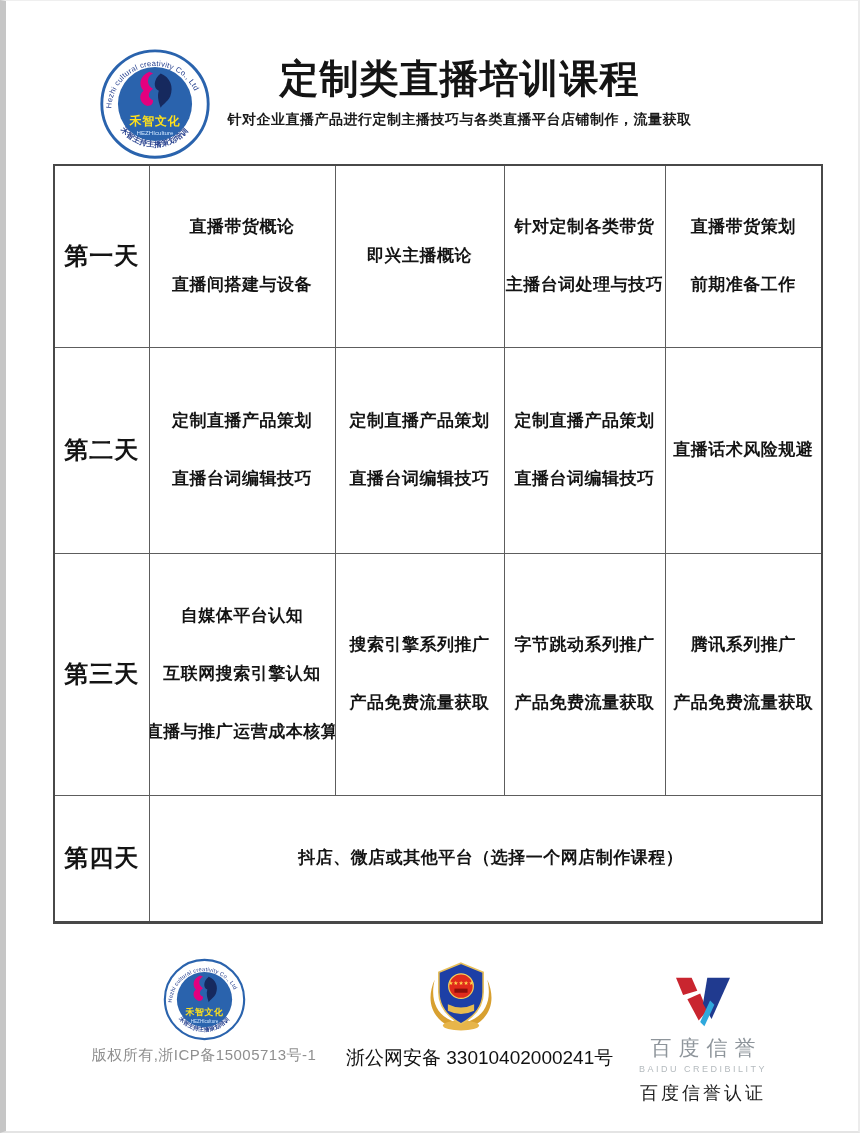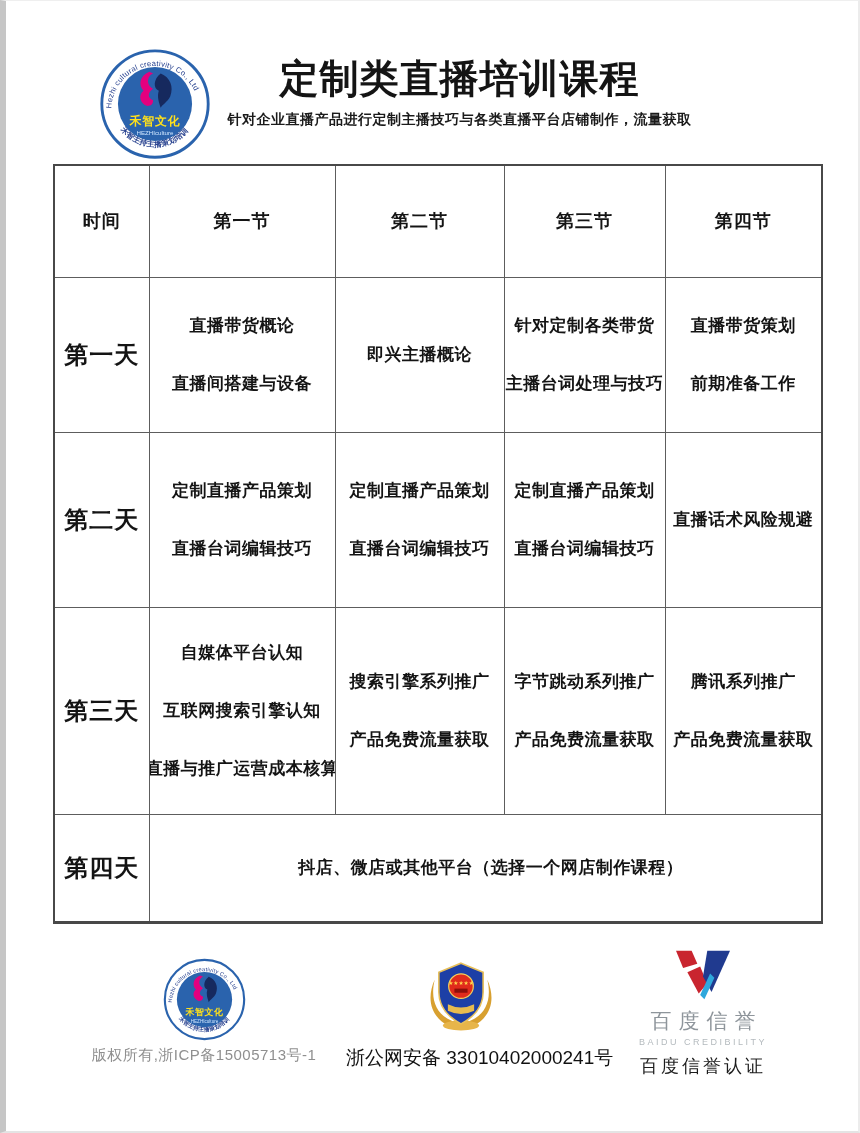--- a/index.html
+++ b/index.html
@@ -42,21 +42,21 @@
   th.col-head{font-size:18px;font-weight:bold;letter-spacing:1px;}
   td.time{font-size:24px;font-weight:bold;letter-spacing:1px;}
   .lines{display:flex;flex-direction:column;justify-content:center;align-items:center;gap:38px;}
   .ln{font-size:17px;font-weight:bold;line-height:20px;letter-spacing:0.5px;white-space:nowrap;}
   td.merged{text-align:left;}
   td.merged .ln{display:inline-block;margin-left:11px;}
   
   .footer-col{position:absolute;text-align:center;}
   .col-copyright{left:78px;top:956px;width:240px;}
   .col-police{left:340px;top:953px;width:230px;}
-  .col-baidu{left:612px;top:947px;width:170px;}
+  .col-baidu{left:612px;top:974px;width:170px;}
   .logo-badge.small{position:relative;display:inline-block;width:85px;height:85px;}
   .copyright-text{font-size:15px;color:#8f8f8f;letter-spacing:0.5px;white-space:nowrap;}
   .police-badge{display:inline-block;width:82px;height:84px;}
   .police-text{margin-top:3px;font-size:19px;font-weight:normal;color:#111;white-space:nowrap;}
   .baidu-v{display:inline-block;width:72px;height:54px;}
   .baidu-cn{margin-top:1px;font-size:21px;color:#8e959b;letter-spacing:7px;text-indent:7px;}
   .baidu-en{margin-top:2px;font-size:9px;color:#b4babe;letter-spacing:2.5px;}
   .baidu-cert{margin-top:7px;font-size:18px;color:#1c1c1c;letter-spacing:3px;font-weight:500;white-space:nowrap;}
 </style>
 </head>
@@ -86,27 +86,20 @@
 
   <table class="course">
     <colgroup>
       <col style="width:95px">
         <col style="width:186px">
         <col style="width:169px">
         <col style="width:161px">
         <col style="width:157px">
     </colgroup>
     <tbody>
-        <tr class="h-head">
-      <th class="col-head">时间</th>
-      <th class="col-head">第一节</th>
-      <th class="col-head">第二节</th>
-      <th class="col-head">第三节</th>
-      <th class="col-head">第四节</th>
-    </tr>
 
     <tr class="h-r1">
       <td class="time">第一天</td>
       <td class="cell">
         <div class="lines">
           <div class="ln">直播带货概论</div>
           <div class="ln">直播间搭建与设备</div>
         </div>
       </td>
       <td class="cell">

